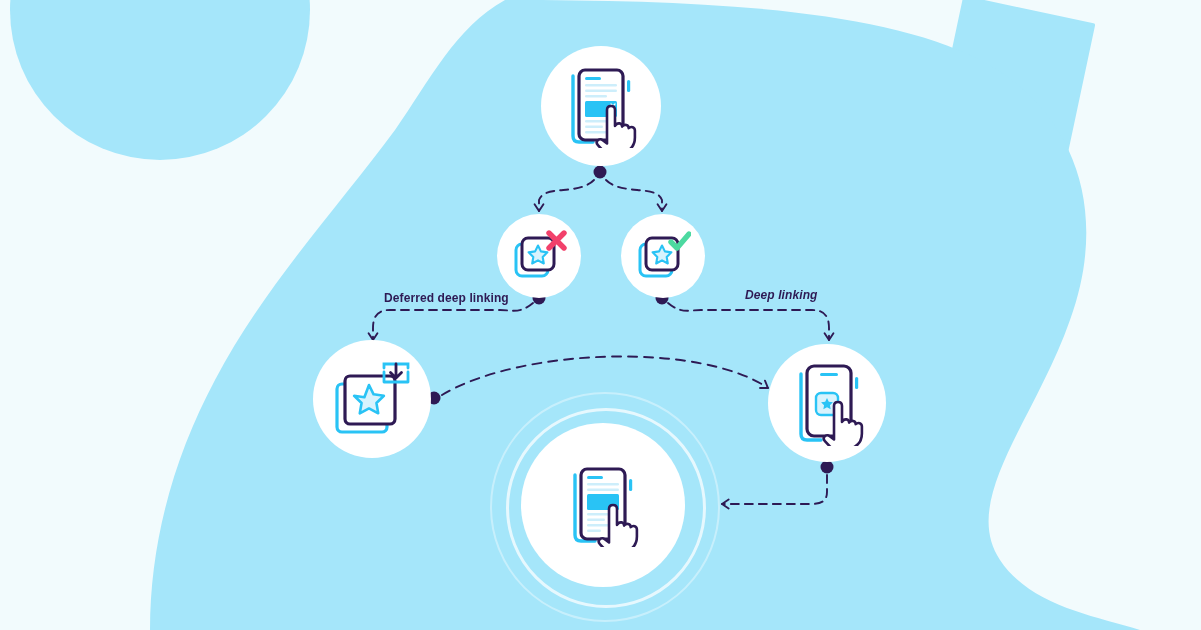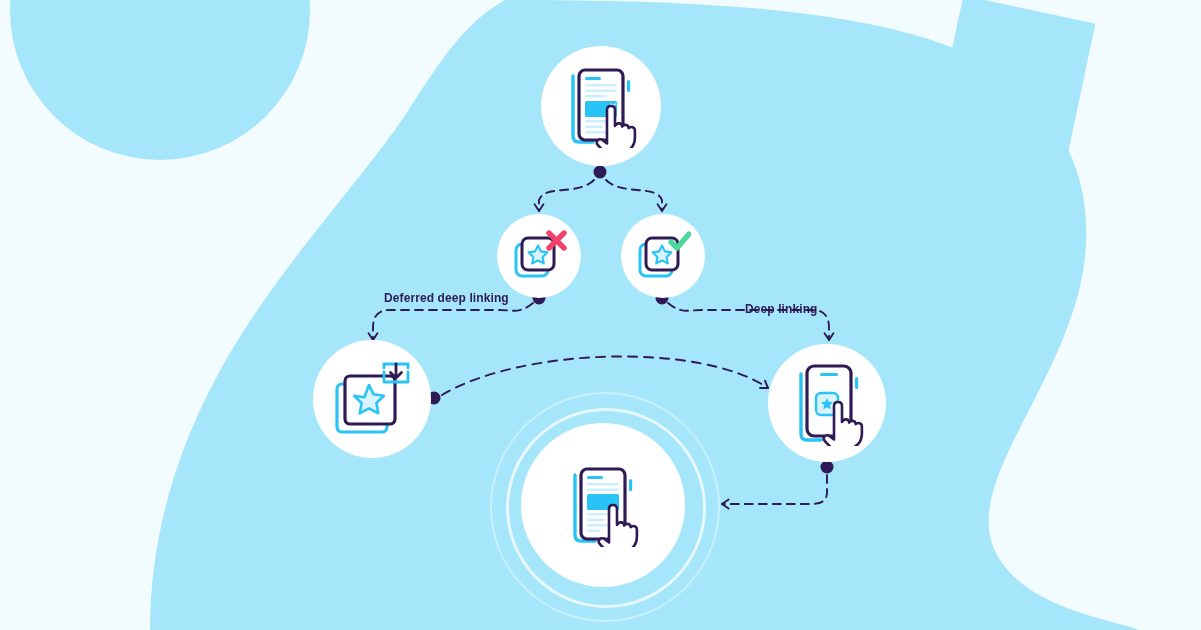--- a/index.html
+++ b/index.html
@@ -86,21 +86,21 @@
 
     <path d="M 442 395 C 520 348 700 342 768 388" fill="none" stroke="#2e1a54" stroke-width="1.9" stroke-dasharray="9 7" stroke-linecap="round" marker-end="url(#ah)"></path>
 
     <circle cx="827" cy="467" r="6.5" fill="#2e1a54"></circle>
 
     <path d="M 827 475 L 827 492 C 827 502 820 504 810 504 L 722 504" fill="none" stroke="#2e1a54" stroke-width="1.9" stroke-dasharray="8 6" stroke-linecap="round" marker-end="url(#ah)"></path>
   </svg>
 
   <div class="edge-label" style="left:384px;top:291px;">Deferred deep linking</div>
 
-  <div class="edge-label" style="left:745px;top:302px;">Deep linking</div>
+  <div class="edge-label" style="left:745px;top:288px;font-style:italic;">Deep linking</div>
 
   <div class="rings" style="left:490px;top:392px;width:226px;height:226px;
        border:2px solid rgba(255,255,255,0.38);"></div>
   <div class="rings" style="left:506px;top:408px;width:194px;height:194px;
        border:3px solid rgba(255,255,255,0.72);"></div>
 
   <div class="node" style="left:541px;top:46px;width:120px;height:120px;">
     <svg width="76" height="84" viewBox="0 0 76 84">
 
       <path d="M 10 12 L 10 72 Q 10 78 16 78 L 30 78" fill="none" stroke="#29c3f5" stroke-width="3.4" stroke-linecap="round"></path>

